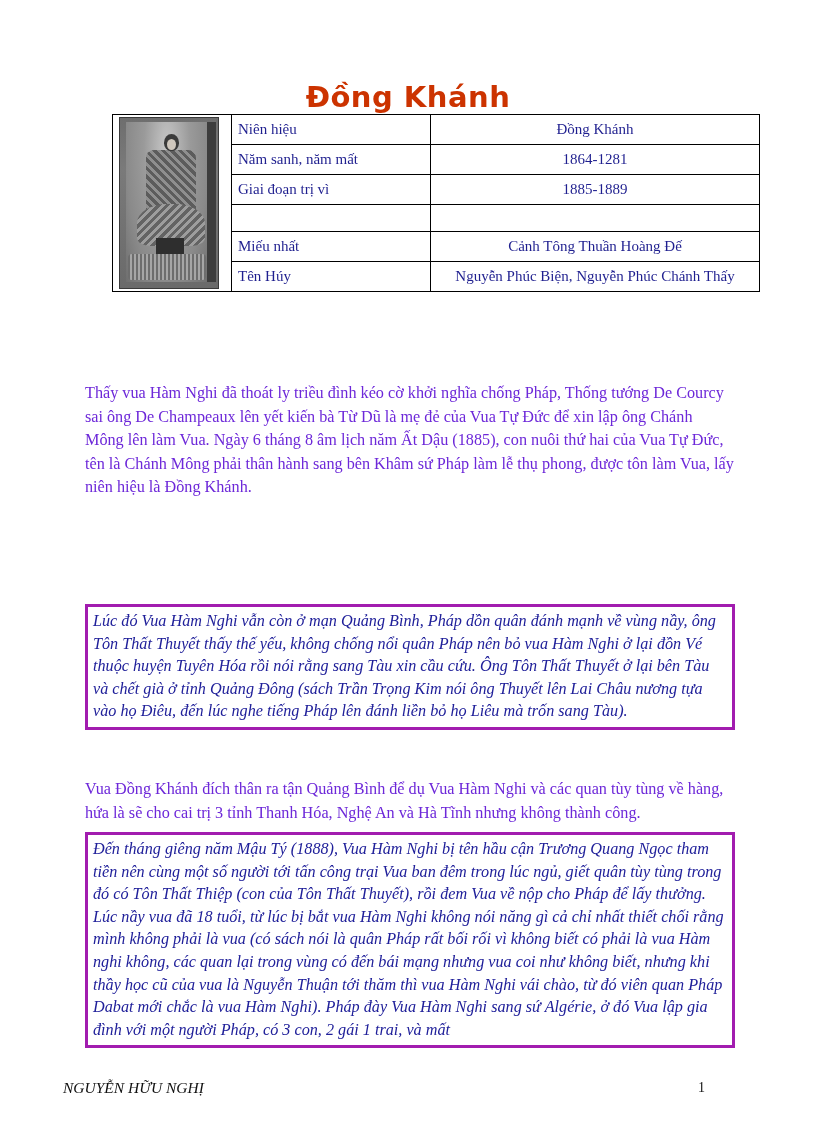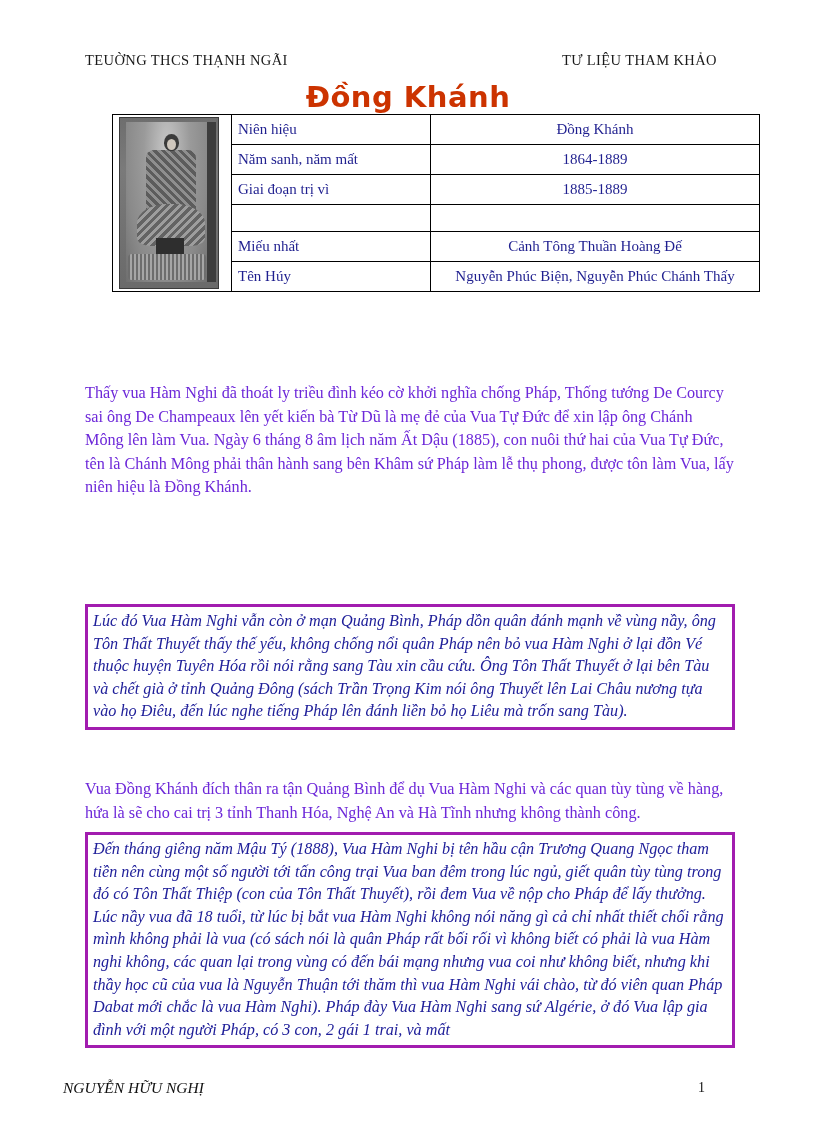--- a/index.html
+++ b/index.html
@@ -217,24 +217,20 @@
     font-style: normal;
     font-size: 14px;
     margin-right: 48px;
   }
 </style>
 </head>
 <body>
 
 <div class="page">
 
-  <div class="header">
-    <span class="header-left">TEUỜNG THCS THẠNH NGÃI</span>
-    <span class="header-right">TƯ LIỆU THAM KHẢO</span>
-  </div>
 
   <div class="doc-title">Đồng Khánh</div>
 
   <div class="info-table-wrap">
     <table class="info">
       <tbody>
         <tr>
           <td class="portrait-cell" rowspan="6">
             <div class="portrait">
               <div class="frame"></div>
@@ -245,21 +241,21 @@
               <div class="figure-legs"></div>
               <div class="figure-base"></div>
               <div class="shadow-right"></div>
             </div>
           </td>
           <td class="label-cell">Niên hiệu</td>
           <td class="value-cell">Đồng Khánh</td>
         </tr>
         <tr>
           <td class="label-cell">Năm sanh, năm mất</td>
-          <td class="value-cell">1864-1889</td>
+          <td class="value-cell">1864-1281</td>
         </tr>
         <tr>
           <td class="label-cell">Giai đoạn trị vì</td>
           <td class="value-cell">1885-1889</td>
         </tr>
         <tr>
           <td class="label-cell spacer-cell"></td>
           <td class="value-cell spacer-cell"></td>
         </tr>
         <tr>

